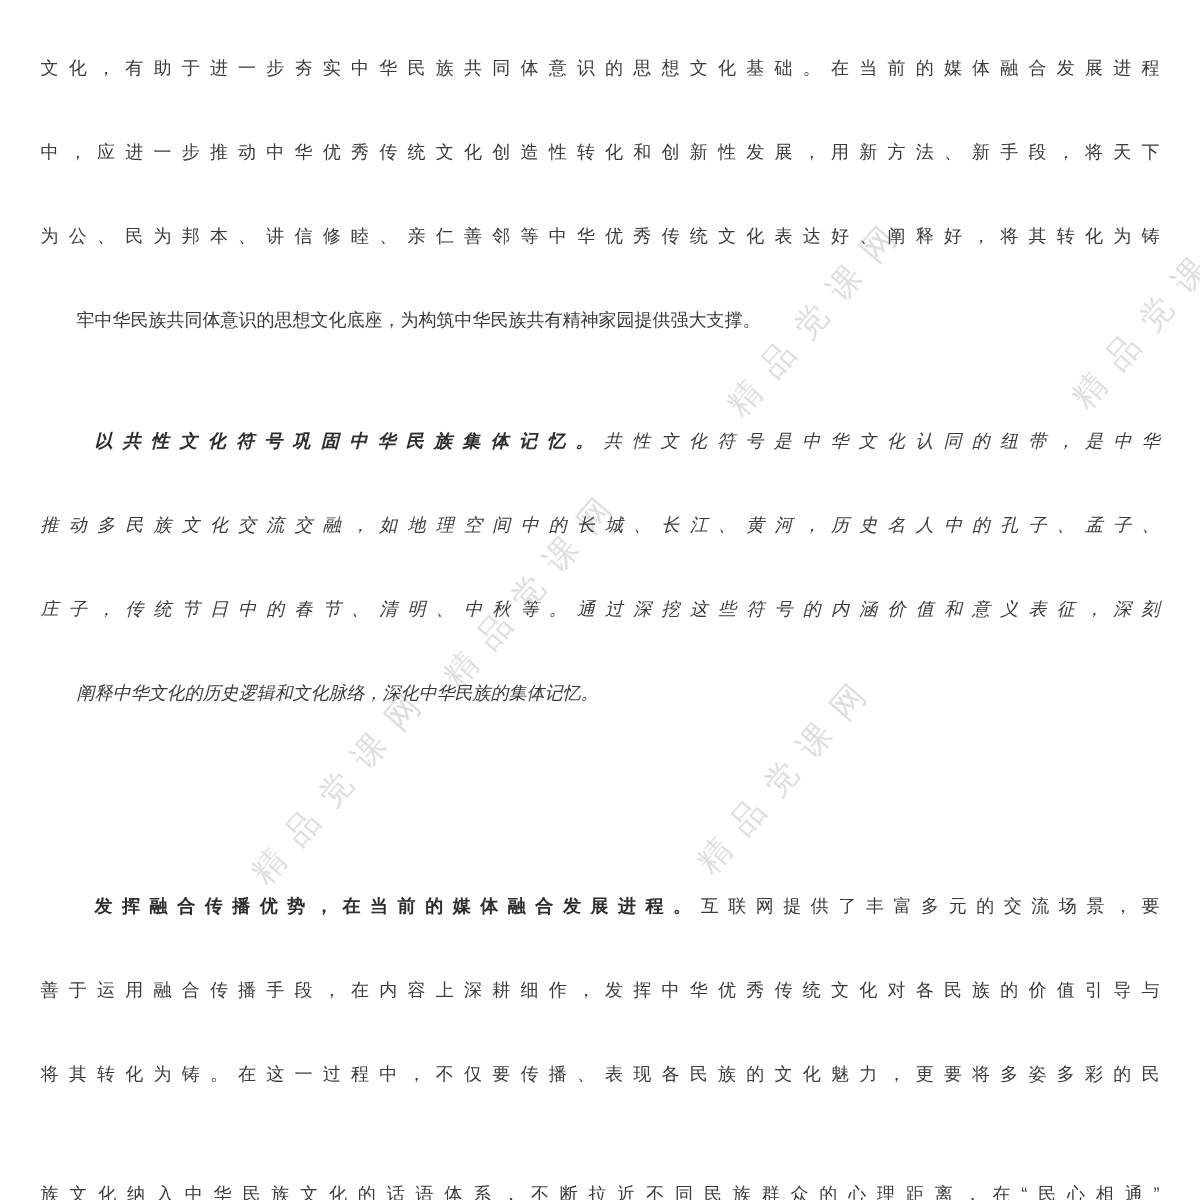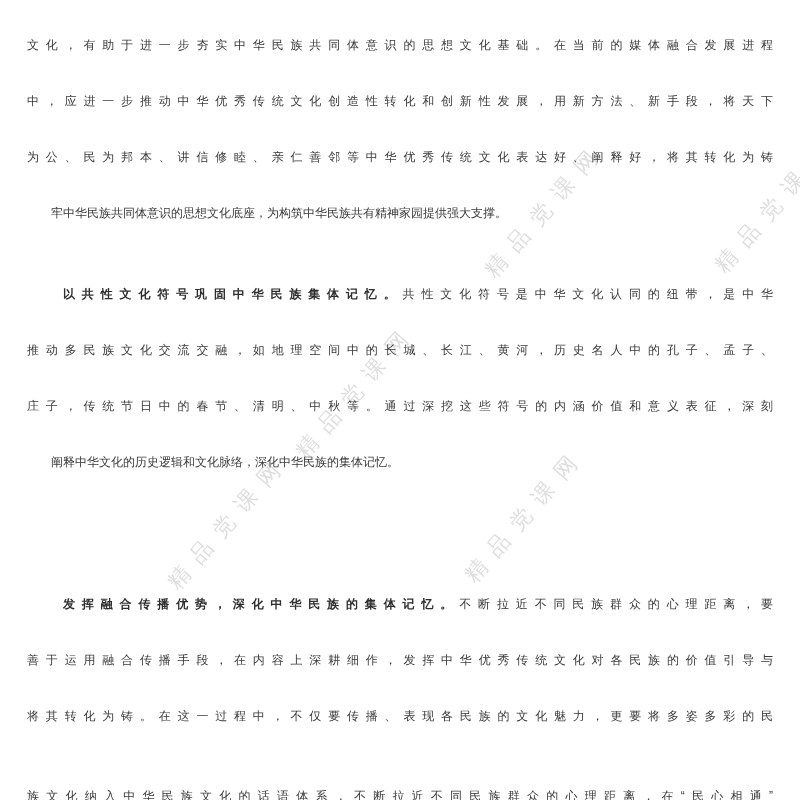--- a/index.html
+++ b/index.html
@@ -13,21 +13,21 @@
   .wm{
     position:absolute;white-space:nowrap;
     font-size:22px;letter-spacing:12px;font-weight:400;
     color:#c9c9c9;opacity:.6;
     transform:translate(-50%,-50%) rotate(-49deg);
   }
   
   .doc{position:absolute;left:27px;width:746px;z-index:1;color:#3a3a3a;}
   .para{position:absolute;left:0;width:746px;}
   #p1{top:17px;}
-  #p2{top:266px;}
+  #p2{top:266px;font-style:italic;}
   #p3{top:576px;}
   .line{
     display:block;height:56px;line-height:56px;font-size:12px;
     text-align:justify;text-align-last:justify;
     white-space:normal;
   }
   .line.lastline{text-align-last:left;margin-left:24px;}
   .line.indent{padding-left:36px;width:710px;}
   .line.gap{margin-top:24px;}
   .seg{color:#3a3a3a;}
@@ -54,19 +54,19 @@
   </div>
 
   <div class="para" id="p2">
     <div class="line indent"><span class="seg bold">以共性文化符号巩固中华民族集体记忆。</span><span class="seg">共性文化符号是中华文化认同的纽带，是中华</span></div>
     <div class="line"><span class="seg">推动多民族文化交流交融，如地理空间中的长城、长江、黄河，历史名人中的孔子、孟子、</span></div>
     <div class="line"><span class="seg">庄子，传统节日中的春节、清明、中秋等。通过深挖这些符号的内涵价值和意义表征，深刻</span></div>
     <div class="line lastline"><span class="seg">阐释中华文化的历史逻辑和文化脉络，深化中华民族的集体记忆。</span></div>
   </div>
 
   <div class="para" id="p3">
-    <div class="line indent"><span class="seg bold">发挥融合传播优势，深化中华民族的集体记忆。</span><span class="seg">不断拉近不同民族群众的心理距离，要</span></div>
+    <div class="line indent"><span class="seg bold">发挥融合传播优势，在当前的媒体融合发展进程。</span><span class="seg">互联网提供了丰富多元的交流场景，要</span></div>
     <div class="line"><span class="seg">善于运用融合传播手段，在内容上深耕细作，发挥中华优秀传统文化对各民族的价值引导与</span></div>
     <div class="line"><span class="seg">将其转化为铸。在这一过程中，不仅要传播、表现各民族的文化魅力，更要将多姿多彩的民</span></div>
     <div class="line gap"><span class="seg">族文化纳入中华民族文化的话语体系，不断拉近不同民族群众的心理距离，在“民心相通”</span></div>
   </div>
 
 </div>
 
 </body></html>

